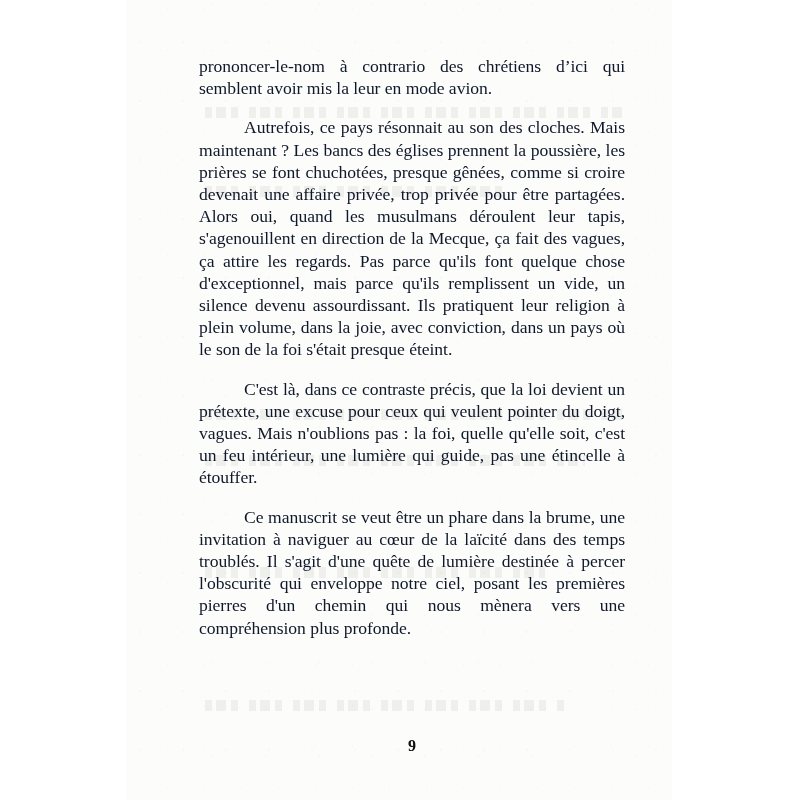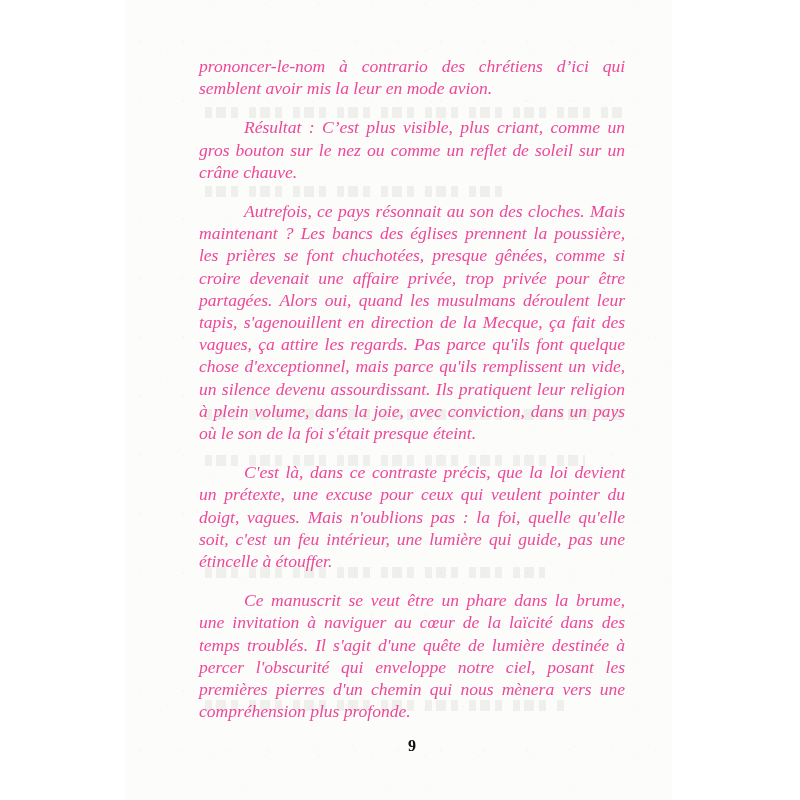--- a/index.html
+++ b/index.html
@@ -45,23 +45,22 @@
     width: 426px;
   }
 
   .para {
     margin: 0 0 17px 0;
     text-align: justify;
     text-align-last: left;
     text-indent: 45px;
     font-size: 17.6px;
     line-height: 22.2px;
-    color: #ec4899;
+    color: #0f172a;
     letter-spacing: -0.05px;
-    font-style: italic;
     -webkit-font-smoothing: antialiased;
   }
   .para:last-of-type { margin-bottom: 16px; }
 
   
   .para.continuation { text-indent: 0; }
 
   
   .ghost-band {
     position: absolute;
@@ -108,19 +107,18 @@
 
 <div class="ghost-band" id="ghost-1"></div>
 <div class="ghost-band" id="ghost-2"></div>
 <div class="ghost-band" id="ghost-3"></div>
 <div class="ghost-band" id="ghost-4"></div>
 <div class="ghost-band" id="ghost-5"></div>
 <div class="ghost-band" id="ghost-6"></div>
 
 <div id="text-column">
   <p class="para continuation">prononcer-le-nom à contrario des chrétiens d’ici qui semblent avoir mis la leur en mode avion.</p>
-  <p class="para">Résultat : C’est plus visible, plus criant, comme un gros bouton sur le nez ou comme un reflet de soleil sur un crâne chauve.</p>
   <p class="para">Autrefois, ce pays résonnait au son des cloches. Mais maintenant ? Les bancs des églises prennent la poussière, les prières se font chuchotées, presque gênées, comme si croire devenait une affaire privée, trop privée pour être partagées. Alors oui, quand les musulmans déroulent leur tapis, s'agenouillent en direction de la Mecque, ça fait des vagues, ça attire les regards. Pas parce qu'ils font quelque chose d'exceptionnel, mais parce qu'ils remplissent un vide, un silence devenu assourdissant. Ils pratiquent leur religion à plein volume, dans la joie, avec conviction, dans un pays où le son de la foi s'était presque éteint.</p>
   <p class="para">C'est là, dans ce contraste précis, que la loi devient un prétexte, une excuse pour ceux qui veulent pointer du doigt, vagues. Mais n'oublions pas : la foi, quelle qu'elle soit, c'est un feu intérieur, une lumière qui guide, pas une étincelle à étouffer.</p>
   <p class="para">Ce manuscrit se veut être un phare dans la brume, une invitation à naviguer au cœur de la laïcité dans des temps troublés. Il s'agit d'une quête de lumière destinée à percer l'obscurité qui enveloppe notre ciel, posant les premières pierres d'un chemin qui nous mènera vers une compréhension plus profonde.</p>
 </div>
 
 <div id="page-number">9</div>
 
 </body></html>

